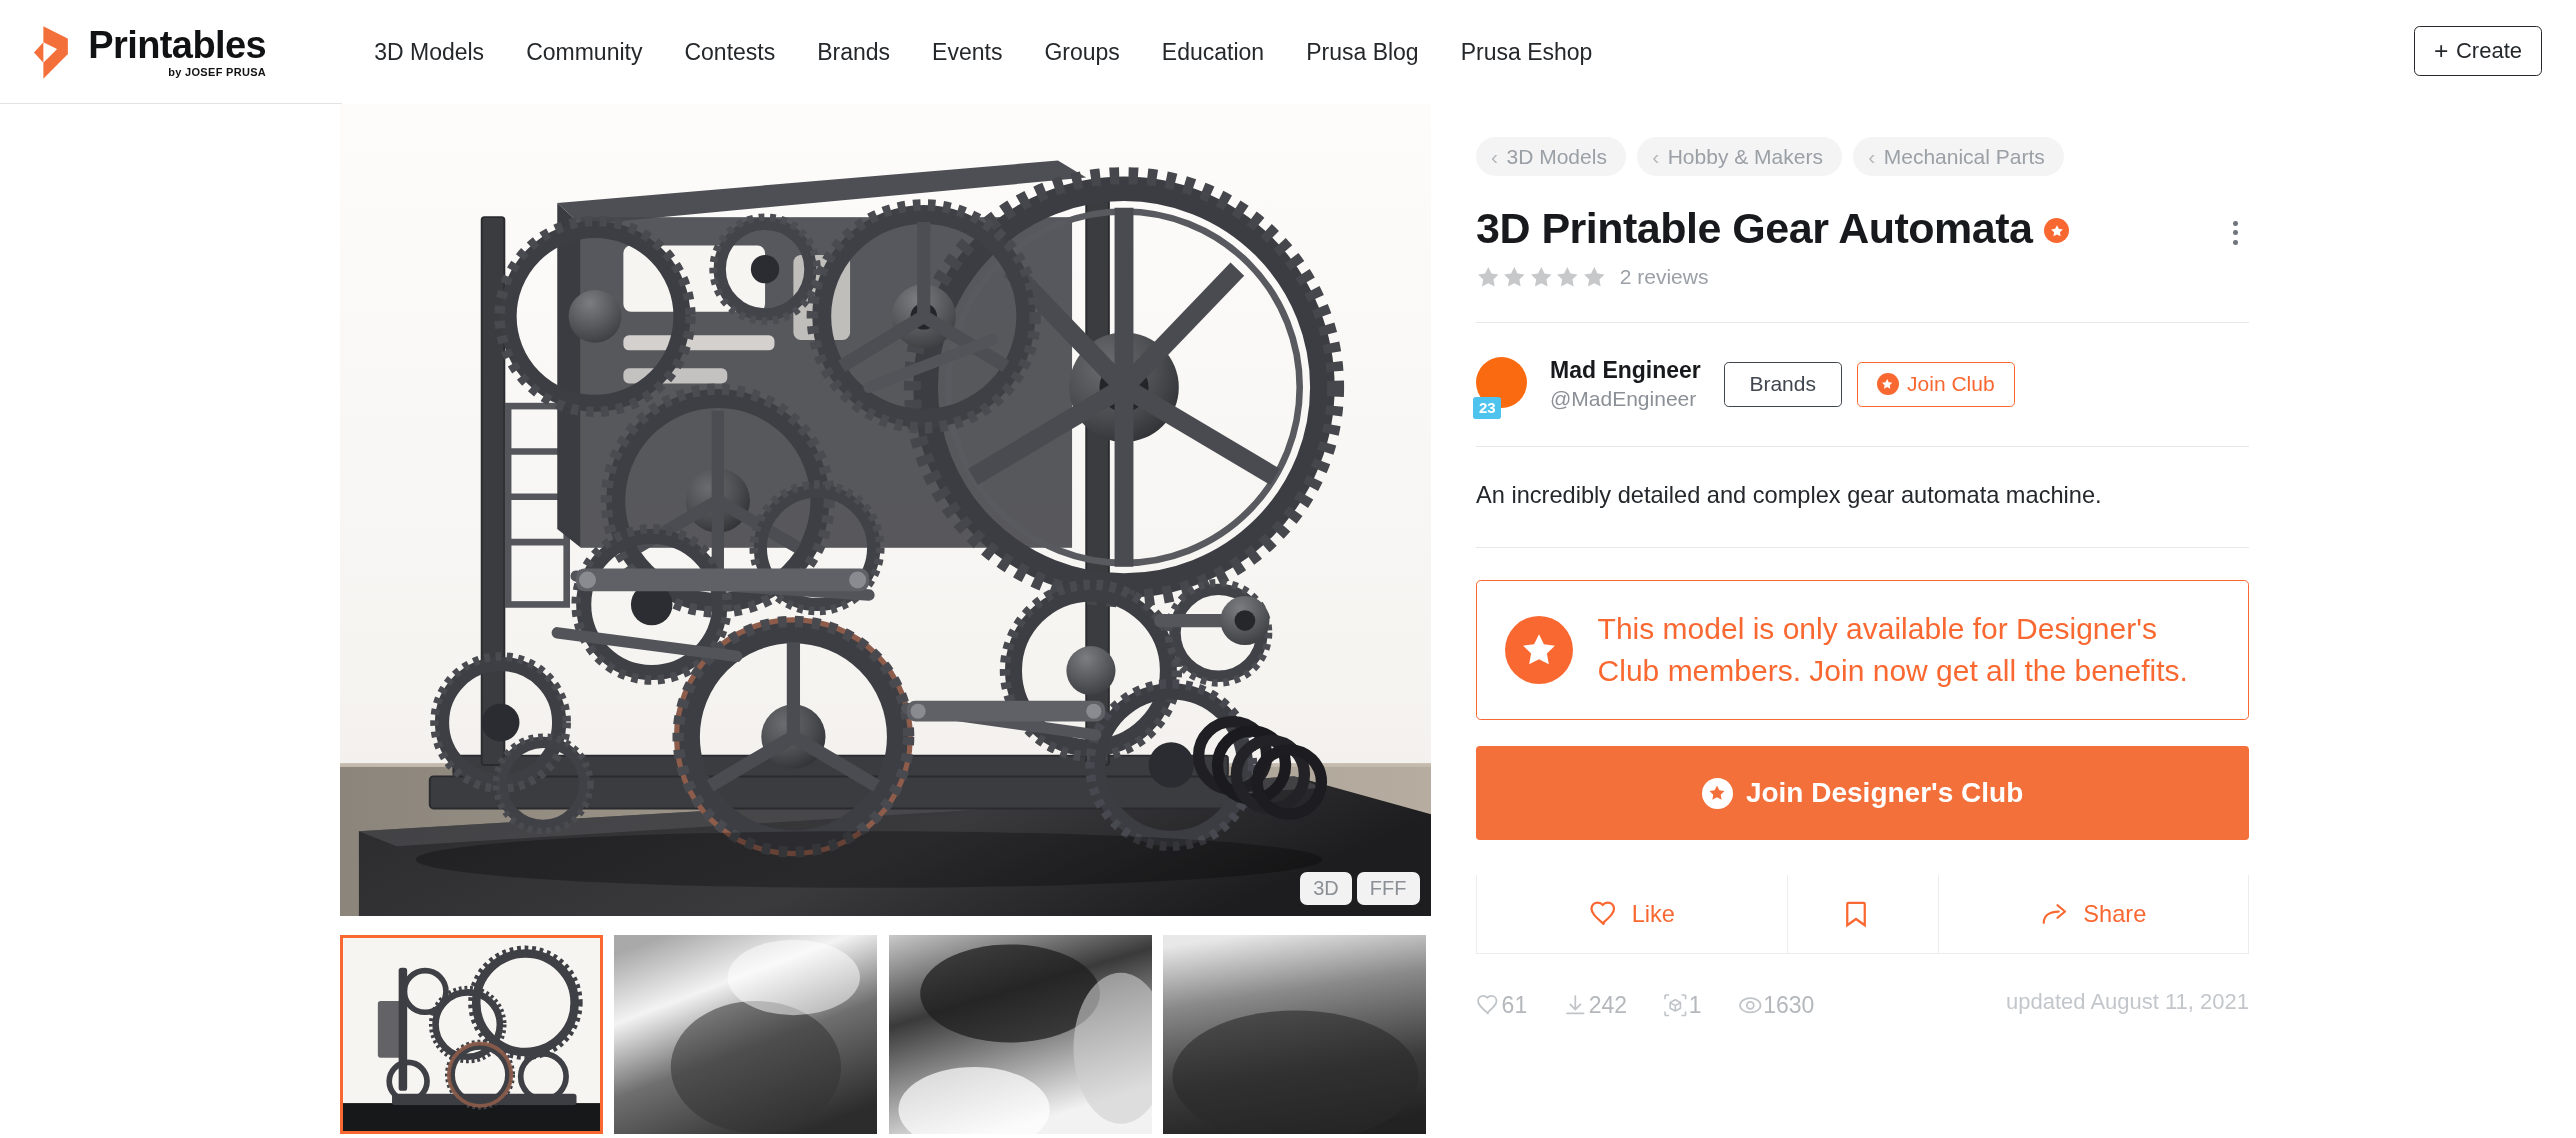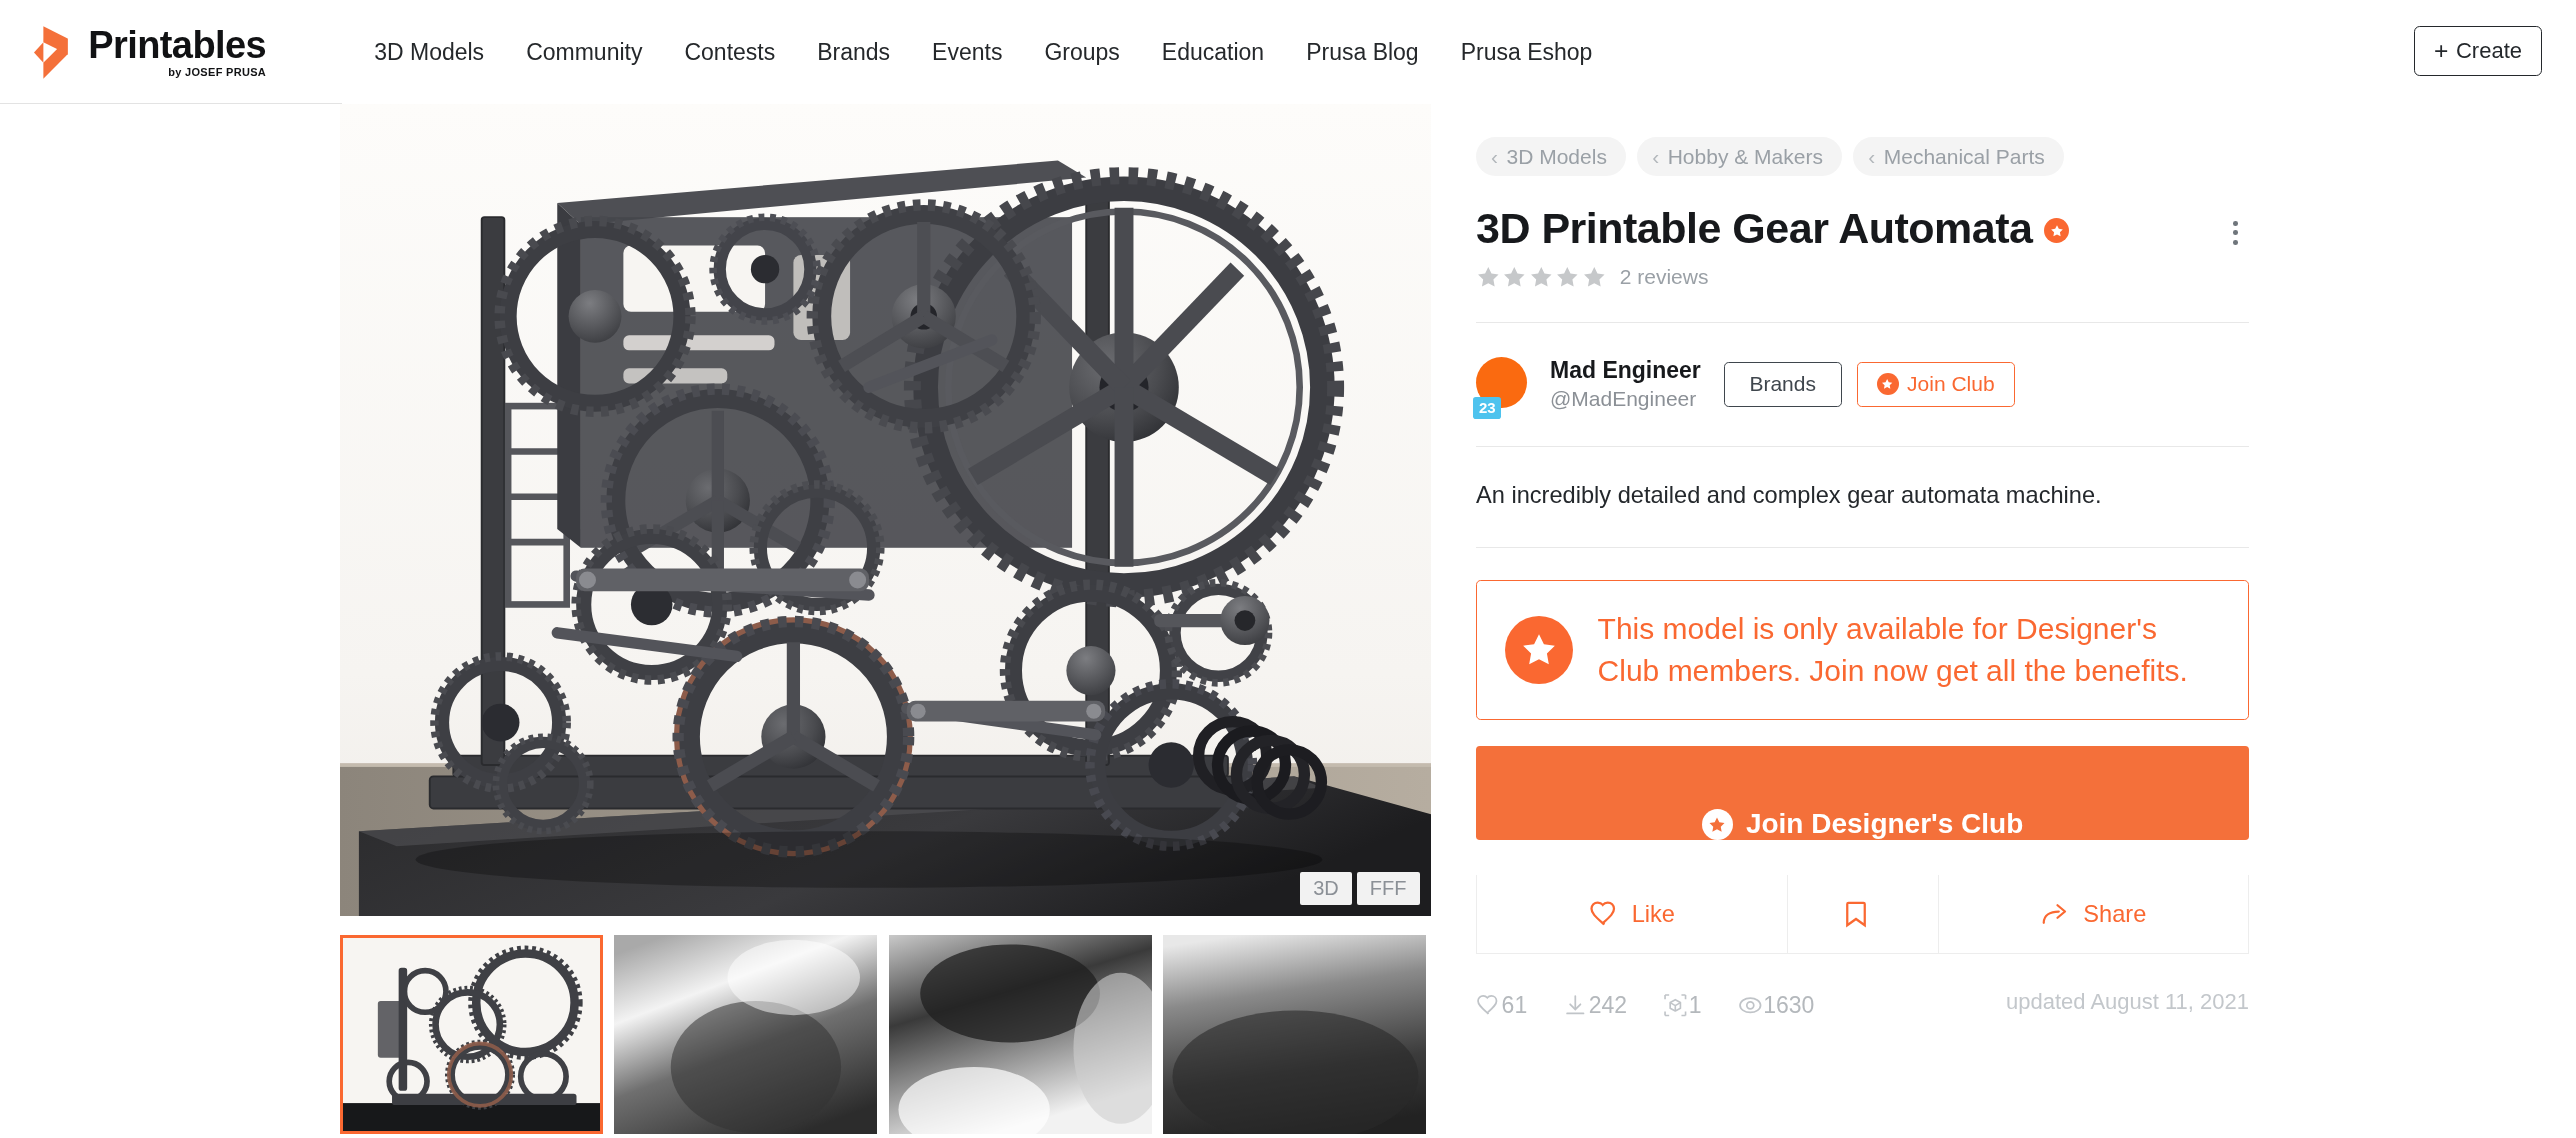--- a/index.html
+++ b/index.html
@@ -64,21 +64,21 @@
     overflow: hidden; background: #ffffff;
   }
   .main-image svg { display: block; width: 100%; height: 100%; }
 
   .viewer-badges {
     position: absolute; right: 11.3px; bottom: 11.3px;
     display: flex; gap: 4.7px; z-index: 5;
   }
   .viewer-badge {
     background: #f2f2f2; color: #8b9096;
-    font-size: 20px; padding: 4.7px 13.2px; border-radius: 2px;
+    font-size: 20px; padding: 4.7px 13.2px; border-radius: 7px;
     cursor: pointer;
   }
 
   .thumbs {
     position: absolute; left: 0; top: 831px;
     display: flex; gap: 11.3px;
   }
   .thumb {
     width: 263px; height: 199px; overflow: hidden;
     background: #cfcfcf; cursor: pointer;
@@ -187,21 +187,21 @@
   }
   .club-notice-icon svg { width: 38px; height: 38px; }
   .club-notice-text {
     font-size: 30px; color: #fa6831; line-height: 1.4;
   }
 
   .join-cta {
     margin-top: 26.4px; width: 100%; height: 94px;
     background: #f4703a; border: none; border-radius: 3.8px;
     color: #ffffff; font-size: 28px; font-weight: 700;
-    display: flex; align-items: flex-end; justify-content: center;
+    display: flex; align-items: center; justify-content: center;
     gap: 13.2px; cursor: pointer;
   }
   .join-cta .cstar2 {
     width: 31px; height: 31px; border-radius: 50%; background: #ffffff;
     display: inline-flex; align-items: center; justify-content: center;
   }
   .join-cta .cstar2 svg { width: 18px; height: 18px; }
 
   .action-row {
     display: flex; width: 100%; height: 79px;

